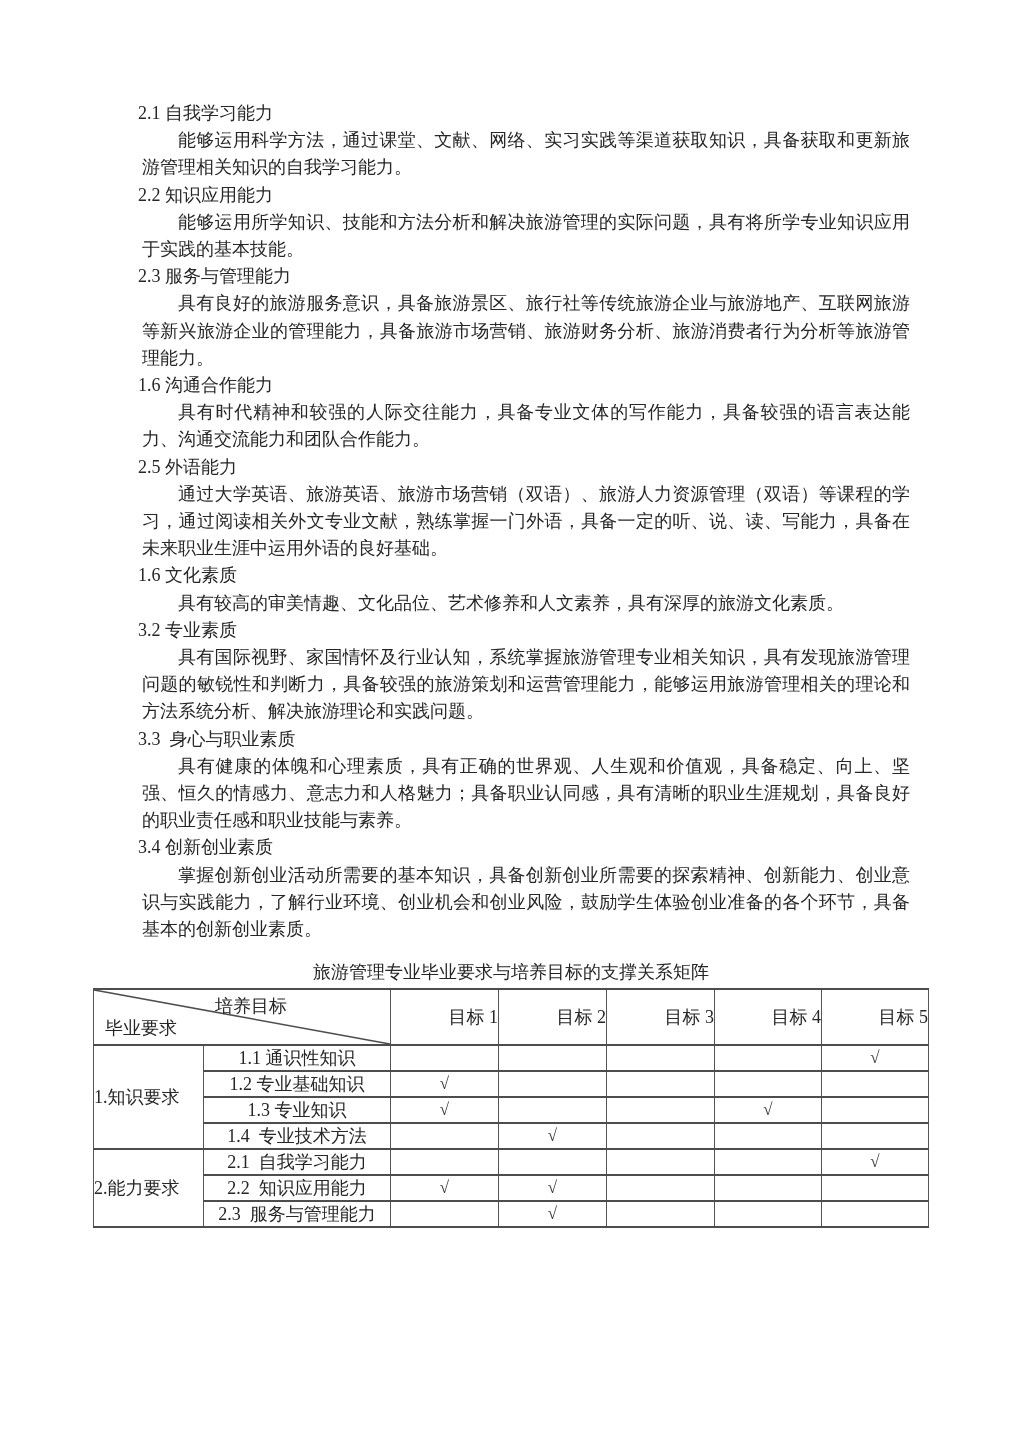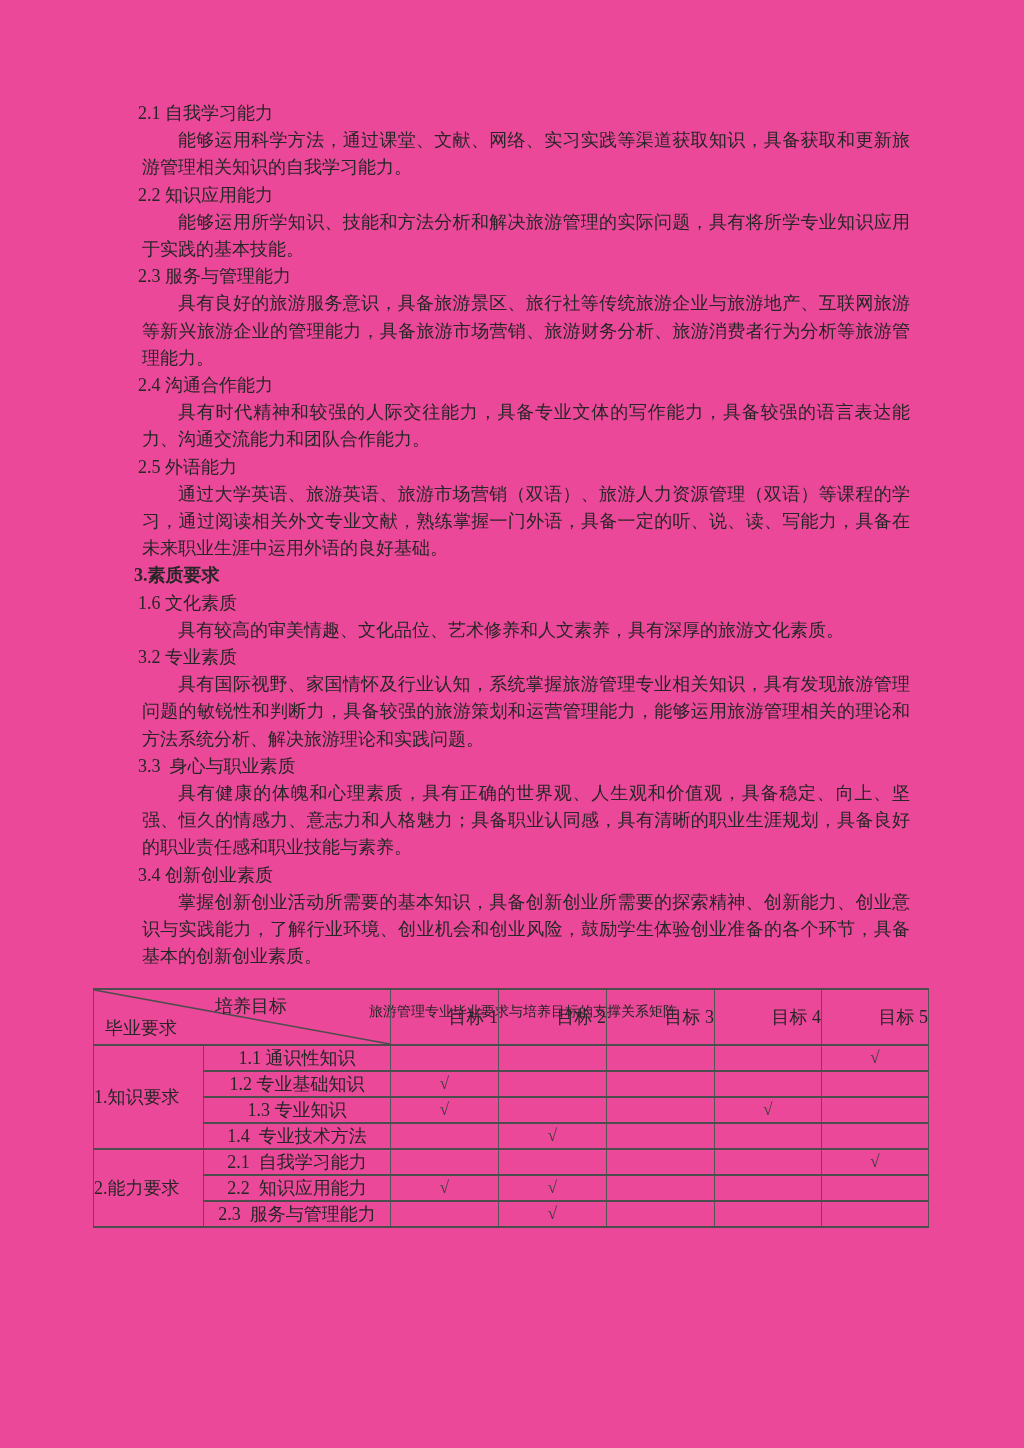--- a/index.html
+++ b/index.html
@@ -1,19 +1,19 @@
 <!DOCTYPE html>
 <html><head>
 <meta charset="utf-8">
 <style>
   html, body { margin: 0; padding: 0; background: #e8e8e8; }
   .page {
     width: 1024px;
     height: 1448px;
-    background: #ec4899;
+    background: #ffffff;
     position: relative;
     font-family: "Liberation Serif", "DejaVu Serif", serif;
     color: #262626;
     overflow: hidden;
     box-sizing: border-box;
   }
   .content {
     position: absolute;
     left: 104px;
     top: 100px;
@@ -25,25 +25,25 @@
     line-height: 27.2px;
   }
   .h { text-indent: 34px; white-space: pre; }
   .h.bold { font-weight: bold; text-indent: 30px; }
   .para {
     text-indent: 36px;
     text-align: justify;
     margin-left: 38px;
   }
   .table-title {
-    margin: 16px;
+    margin: 4px;
     padding-top: 12px;
     width: 100%;
     text-align: center;
-    font-size: 14px;
+    font-size: 18px;
     line-height: 26px;
   }
   .matrix-wrap {
     position: absolute;
     left: 93px;
     top: 988px;
     width: 835px;
   }
   table.matrix {
     border-collapse: collapse;
@@ -96,25 +96,24 @@
 
 <div class="page">
 
   <div class="content">
     <p class="h">2.1 自我学习能力</p>
     <p class="para">能够运用科学方法，通过课堂、文献、网络、实习实践等渠道获取知识，具备获取和更新旅游管理相关知识的自我学习能力。</p>
     <p class="h">2.2 知识应用能力</p>
     <p class="para">能够运用所学知识、技能和方法分析和解决旅游管理的实际问题，具有将所学专业知识应用于实践的基本技能。</p>
     <p class="h">2.3 服务与管理能力</p>
     <p class="para">具有良好的旅游服务意识，具备旅游景区、旅行社等传统旅游企业与旅游地产、互联网旅游等新兴旅游企业的管理能力，具备旅游市场营销、旅游财务分析、旅游消费者行为分析等旅游管理能力。</p>
-    <p class="h">2.4 沟通合作能力</p>
+    <p class="h">1.6 沟通合作能力</p>
     <p class="para">具有时代精神和较强的人际交往能力，具备专业文体的写作能力，具备较强的语言表达能力、沟通交流能力和团队合作能力。</p>
     <p class="h">2.5 外语能力</p>
     <p class="para">通过大学英语、旅游英语、旅游市场营销（双语）、旅游人力资源管理（双语）等课程的学习，通过阅读相关外文专业文献，熟练掌握一门外语，具备一定的听、说、读、写能力，具备在未来职业生涯中运用外语的良好基础。</p>
-    <p class="h bold">3.素质要求</p>
     <p class="h">1.6 文化素质</p>
     <p class="para">具有较高的审美情趣、文化品位、艺术修养和人文素养，具有深厚的旅游文化素质。</p>
     <p class="h">3.2 专业素质</p>
     <p class="para">具有国际视野、家国情怀及行业认知，系统掌握旅游管理专业相关知识，具有发现旅游管理问题的敏锐性和判断力，具备较强的旅游策划和运营管理能力，能够运用旅游管理相关的理论和方法系统分析、解决旅游理论和实践问题。</p>
     <p class="h">3.3  身心与职业素质</p>
     <p class="para">具有健康的体魄和心理素质，具有正确的世界观、人生观和价值观，具备稳定、向上、坚强、恒久的情感力、意志力和人格魅力；具备职业认同感，具有清晰的职业生涯规划，具备良好的职业责任感和职业技能与素养。</p>
     <p class="h">3.4 创新创业素质</p>
     <p class="para">掌握创新创业活动所需要的基本知识，具备创新创业所需要的探索精神、创新能力、创业意识与实践能力，了解行业环境、创业机会和创业风险，鼓励学生体验创业准备的各个环节，具备基本的创新创业素质。</p>
     <p class="table-title">旅游管理专业毕业要求与培养目标的支撑关系矩阵</p>
   </div>

